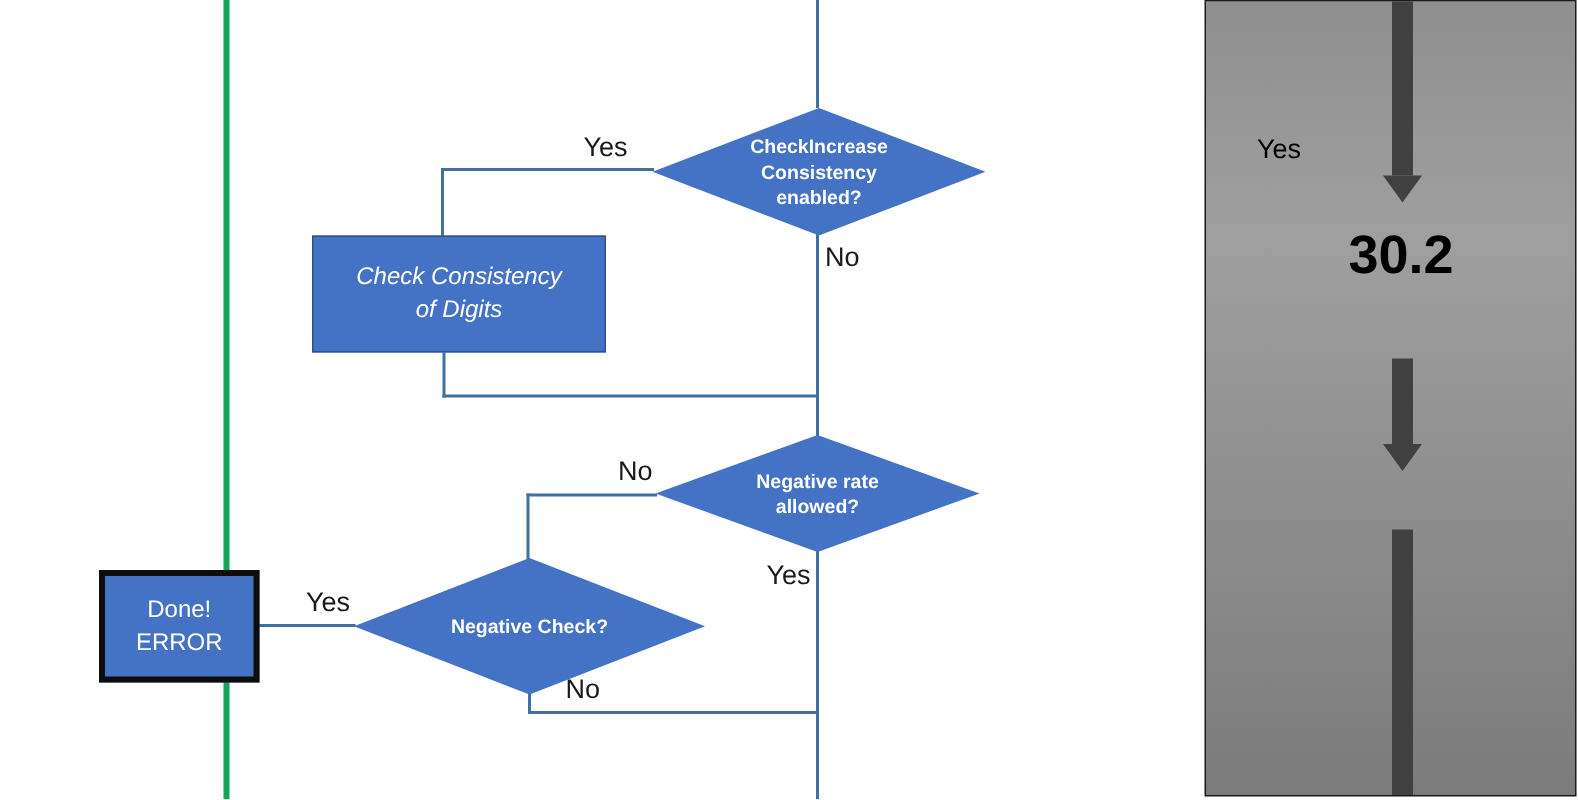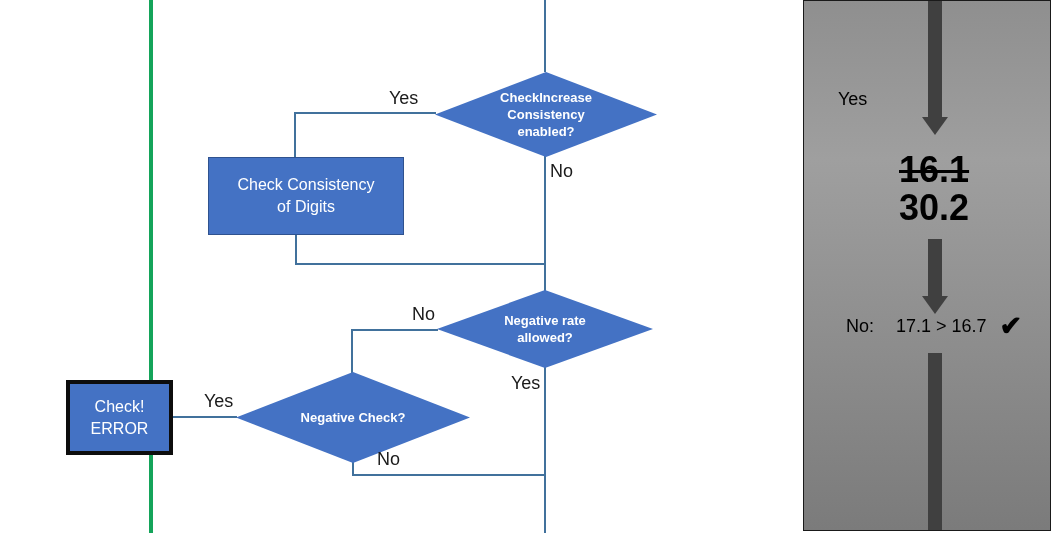--- a/index.html
+++ b/index.html
@@ -78,66 +78,58 @@
 
   <div class="conn v" style="left:352px;top:461px;height:15px;"></div>
   <div class="conn h" style="left:352px;top:474px;width:194px;"></div>
 
   <div class="diamond" style="left:435px;top:72px;width:222px;height:85px;">
     <span class="shape-text">CheckIncrease
 Consistency
 enabled?</span>
   </div>
 
-  <div class="rect" style="left:208px;top:157px;width:196px;height:78px;">
+  <div class="rect" style="left:208px;top:157px;width:196px;height:78px;font-style:italic;">
     <span class="shape-text">Check Consistency
 of Digits</span>
   </div>
 
   <div class="diamond" style="left:437px;top:290px;width:216px;height:78px;">
     <span class="shape-text">Negative rate
 allowed?</span>
   </div>
 
   <div class="diamond" style="left:236px;top:372px;width:234px;height:91px;">
     <span class="shape-text">Negative Check?</span>
   </div>
 
   <div class="rect done" style="left:66px;top:380px;width:107px;height:75px;">
-    <span class="shape-text">Check!
+    <span class="shape-text">Done!
 ERROR</span>
   </div>
 
   <span class="flow-label" style="left:389px;top:88px;">Yes</span>
   <span class="flow-label" style="left:550px;top:161px;">No</span>
   <span class="flow-label" style="left:412px;top:304px;">No</span>
   <span class="flow-label" style="left:511px;top:373px;">Yes</span>
   <span class="flow-label" style="left:204px;top:391px;">Yes</span>
   <span class="flow-label" style="left:377px;top:449px;">No</span>
 
   <div class="panel">
 
     <div class="arrow-shaft" style="top:0;height:116px;"></div>
     <div class="arrow-head" style="top:116px;"></div>
 
     <span class="p-text" style="left:34px;top:88px;">Yes</span>
 
 
     <div class="values">
-      <div class="struck">16.1</div>
       <div>30.2</div>
     </div>
 
     <div class="arrow-shaft" style="top:238px;height:57px;"></div>
     <div class="arrow-head" style="top:295px;"></div>
 
-    <div class="result">
-      <span>No:</span>
-      <span class="gap1"></span>
-      <span>17.1 &gt; 16.7</span>
-      <span class="gap2"></span>
-      <span class="check">✔</span>
-    </div>
 
     <div class="arrow-shaft" style="top:352px;height:177px;"></div>
 
   </div>
 </div>
 
 </body></html>

